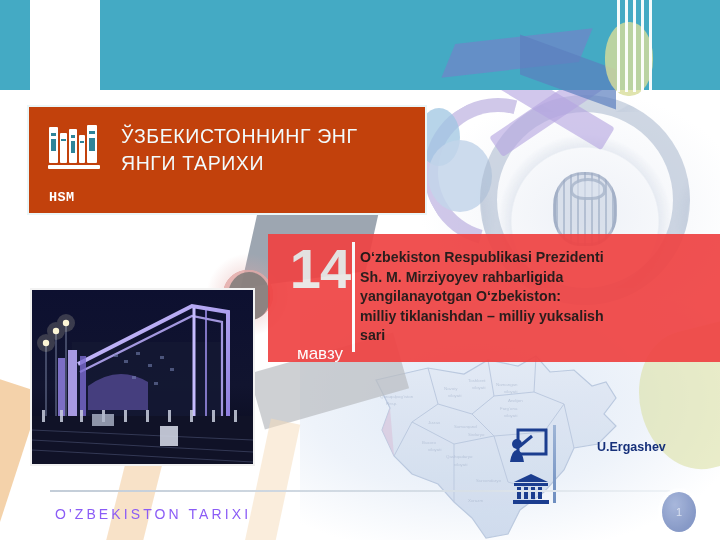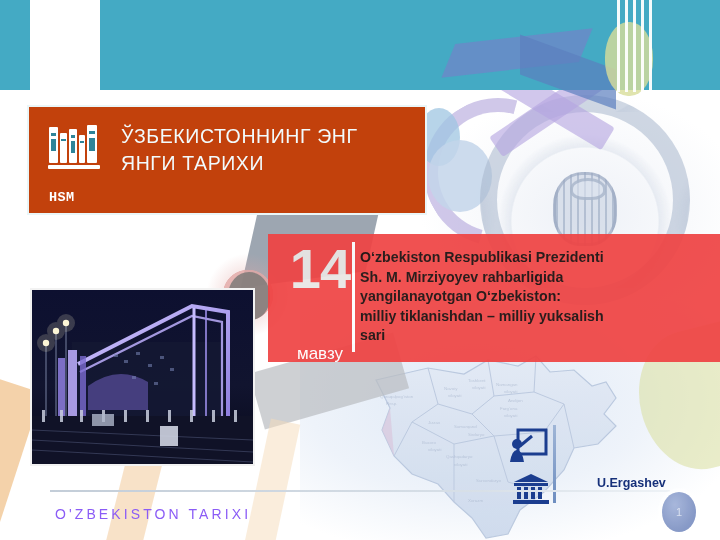--- a/index.html
+++ b/index.html
@@ -261,21 +261,21 @@
   .footer-rule {
     position: absolute; left: 50px; top: 490px; width: 620px; height: 2px;
     background: linear-gradient(to right, #c3cdd8 0%, #d8e0e8 70%, #eef2f6 100%);
   }
   .footer-title {
     position: absolute; left: 55px; top: 506px;
     color: #8b5cf6; font-size: 14px; letter-spacing: 3.1px;
   }
   .author {
     position: absolute; left: 597px; top: 440px;
-    color: #16307a; font-size: 12.5px; font-weight: bold; margin-top: 36px;
+    color: #16307a; font-size: 12.5px; font-weight: bold;
   }
   .icon-rule {
     position: absolute; left: 553px; top: 425px; width: 3px; height: 78px;
     background: linear-gradient(to bottom, #9fb5d6, #6d8dc0);
   }
   .teach-icon { position: absolute; left: 508px; top: 428px; width: 40px; height: 36px; }
   .museum-icon { position: absolute; left: 513px; top: 473px; width: 36px; height: 32px; }
 
   
   .page-bubble {

